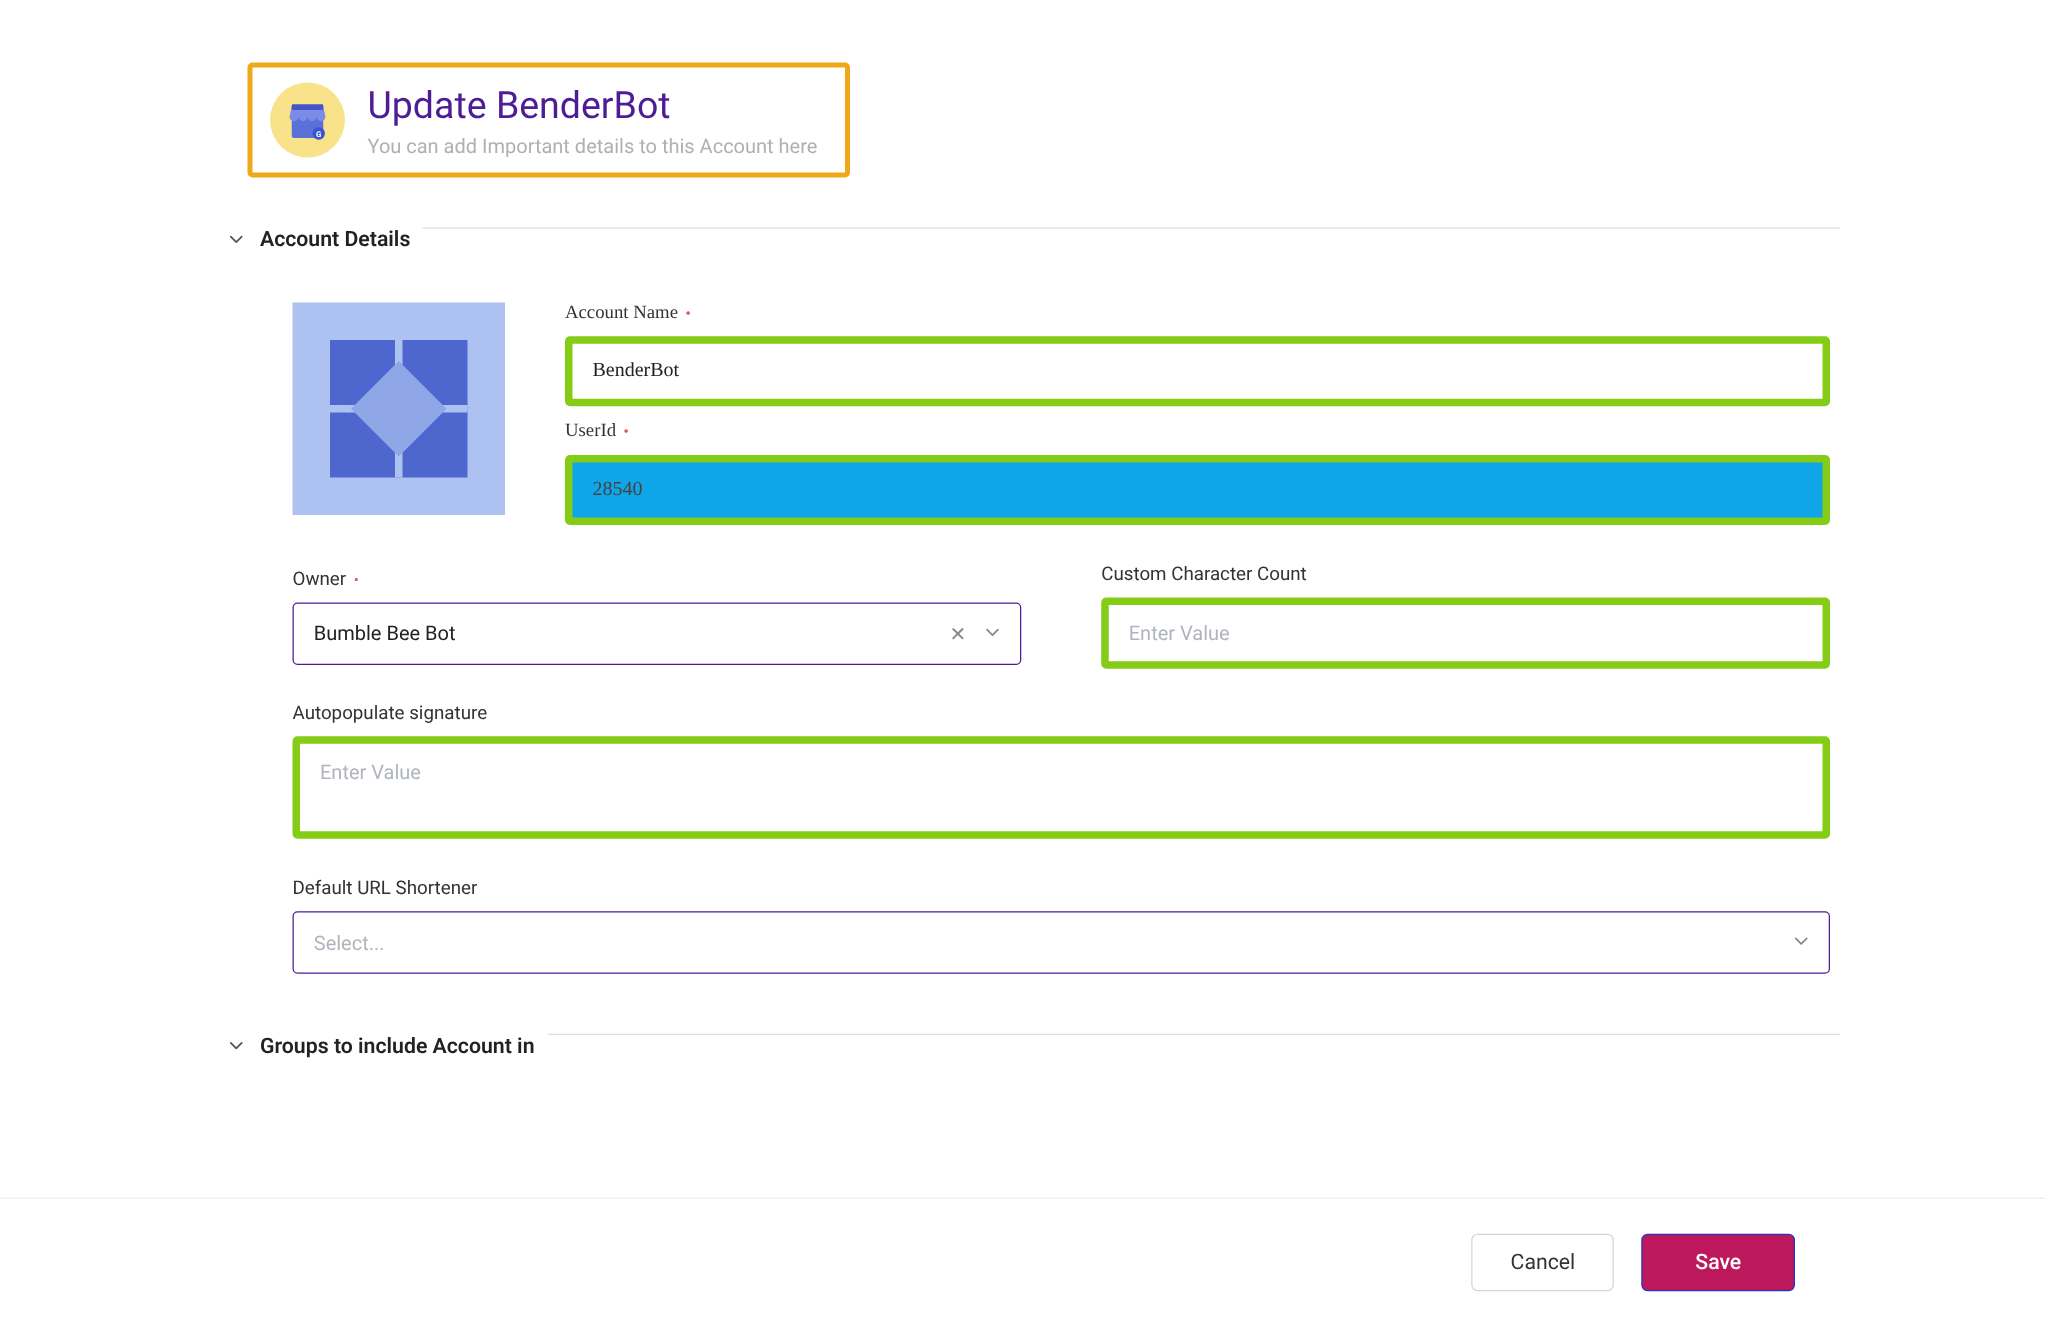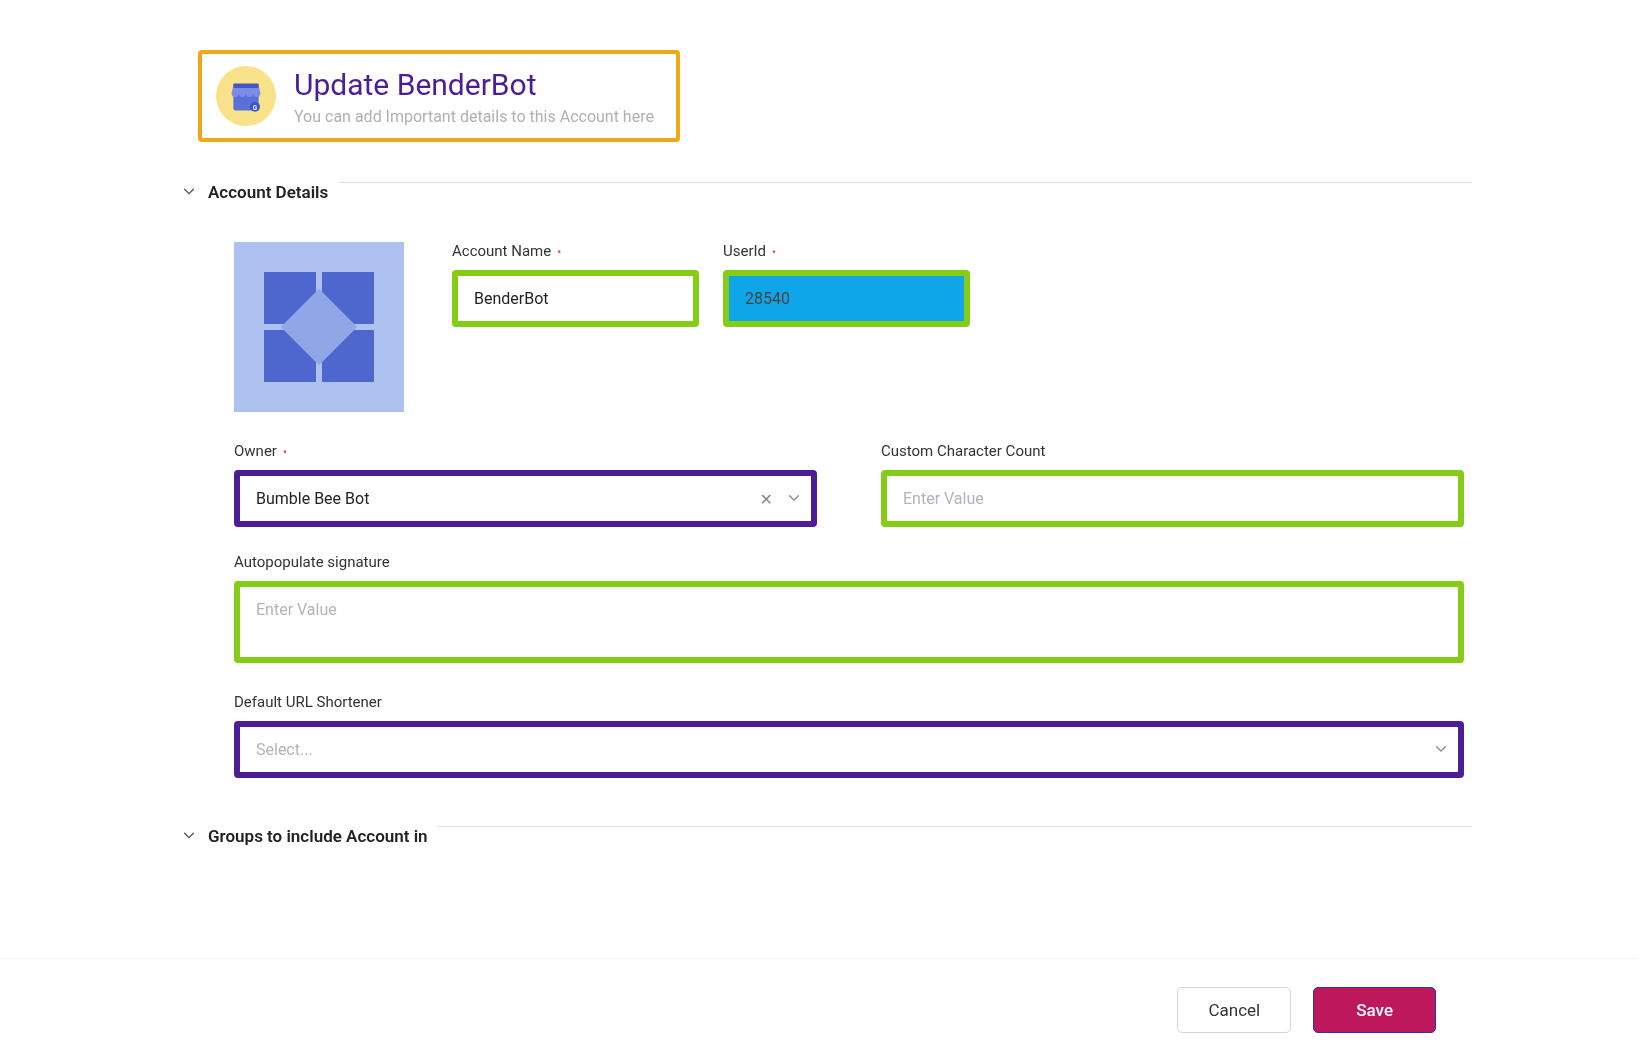--- a/index.html
+++ b/index.html
@@ -97,21 +97,21 @@
       linear-gradient(#AEC2F2,#AEC2F2) center/6px 100% no-repeat,
       linear-gradient(#AEC2F2,#AEC2F2) center/100% 6px no-repeat;
   }
   .avatar-star {
     position: absolute;
     left: 50%; top: 50%;
     width: 54px; height: 54px;
     background: #8FA7E6;
     transform: translate(-50%,-50%) rotate(45deg);
   }
-  .row1-fields { flex: 1; display: flex; gap: 24px; }
+  .row1-fields { flex: 1; display: flex; flex-direction: column; gap: 12px; font-family: Liberation Serif, serif; }
 
   .field label {
     display: block;
     font-size: 15px;
     color: #333;
     margin-bottom: 10px;
   }
   .req::after {
     content: "•";
     color: #e55353;
@@ -143,21 +143,21 @@
     margin-bottom: 26px;
     align-items: center;
   }
   .row2 .field { flex: 1; }
 
   .select-wrap {
     position: relative;
   }
   .select-display {
     width: 100%;
-    border: 6px solid #4c1d95;
+    border: 1px solid #4c1d95;
     border-radius: 4px;
     font-size: 16px;
     padding: 13px 70px 13px 16px;
     color: #222;
     background: #fff;
     display: flex; align-items: center;
     min-height: 50px;
     cursor: pointer;
   }
   .select-display.placeholder { color: #b0b4bd; align-items: center; }

